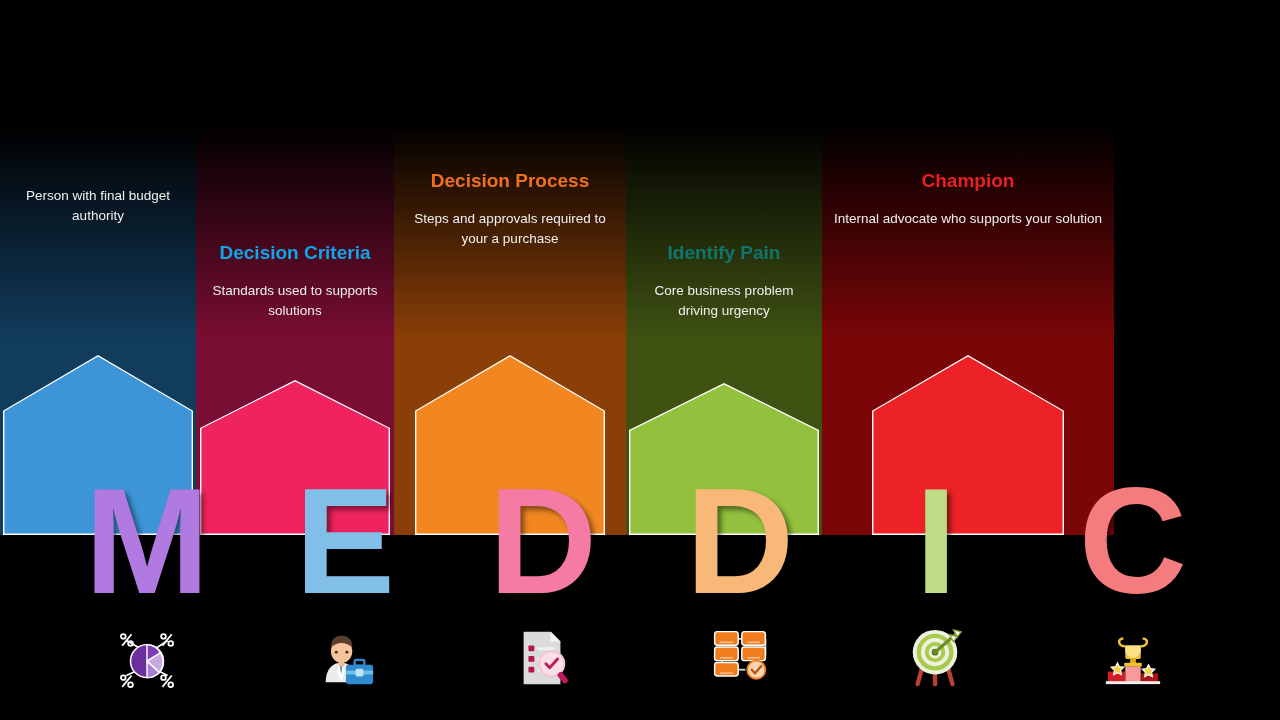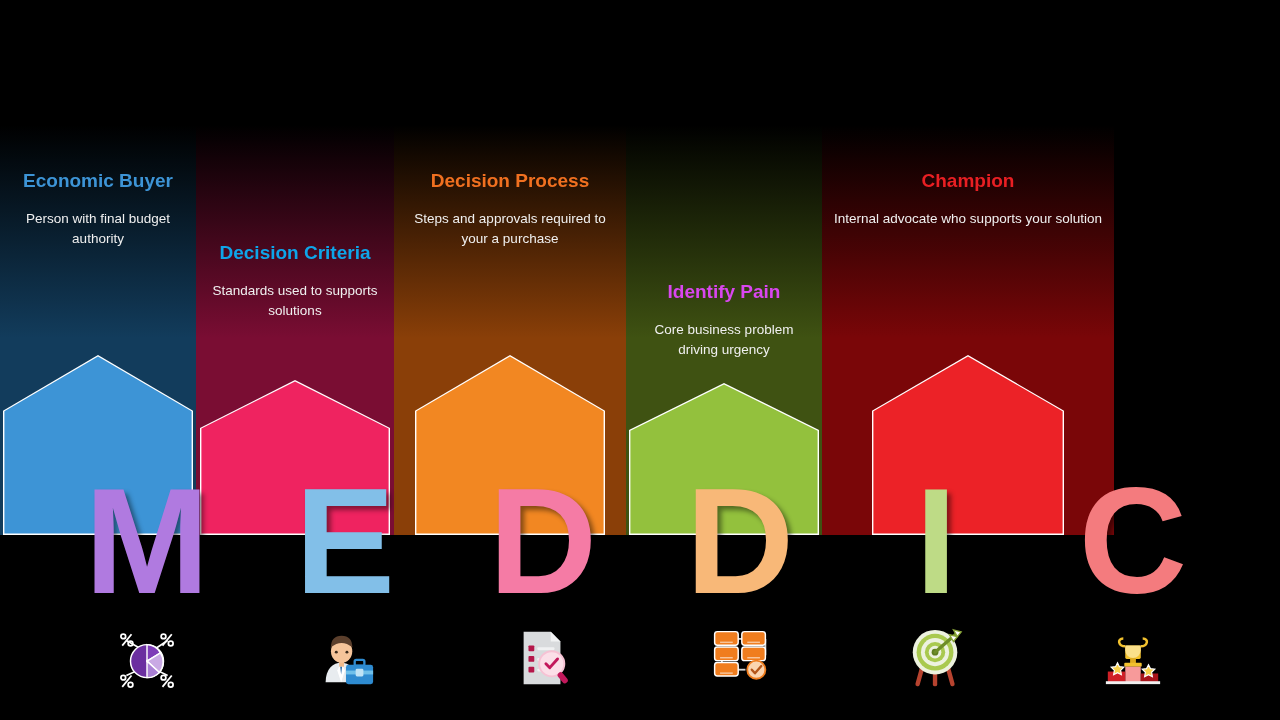--- a/index.html
+++ b/index.html
@@ -69,21 +69,20 @@
 </head>
 <body>
 
 <div id="slide">
 
 
   <div class="columns">
       <div class="col" style="width: 196px;">
         <div class="tint" style="background: linear-gradient(rgb(0, 0, 0) 0%, rgb(18, 60, 92) 52%, rgb(18, 60, 92) 100%);"></div>
         <div class="col-head high">
-          <div class="head-title" style="color: rgb(61, 148, 214);">Economic Buyer</div>
           <div class="head-desc">Person with final budget authority</div>
         </div>
         <div class="pent" style="width: 190px; height: 180px; background: rgb(255, 255, 255);">
           <div class="inner" style="background: rgb(61, 148, 214);"></div>
         </div>
       </div>
       <div class="col" style="width: 198px;">
         <div class="tint" style="background: linear-gradient(rgb(0, 0, 0) 0%, rgb(122, 13, 51) 52%, rgb(122, 13, 51) 100%);"></div>
         <div class="col-head low">
           <div class="head-title" style="color: #0ea5e9;">Decision Criteria</div>
@@ -99,21 +98,21 @@
           <div class="head-title" style="color: rgb(240, 112, 32);">Decision Process</div>
           <div class="head-desc">Steps and approvals required to your a purchase</div>
         </div>
         <div class="pent" style="width: 190px; height: 180px; background: rgb(255, 255, 255);">
           <div class="inner" style="background: rgb(242, 135, 34);"></div>
         </div>
       </div>
       <div class="col" style="width: 196px;">
         <div class="tint" style="background: linear-gradient(rgb(0, 0, 0) 0%, rgb(63, 82, 18) 52%, rgb(63, 82, 18) 100%);"></div>
         <div class="col-head low">
-          <div class="head-title" style="color: #d946ef; margin-top: 39px;">Identify Pain</div>
+          <div class="head-title" style="color: #0f766e;">Identify Pain</div>
           <div class="head-desc">Core business problem driving urgency</div>
         </div>
         <div class="pent" style="width: 190px; height: 152px; background: rgb(255, 255, 255);">
           <div class="inner" style="background: rgb(147, 193, 61);"></div>
         </div>
       </div>
       <div class="col" style="width: 292px;">
         <div class="tint" style="background: linear-gradient(rgb(0, 0, 0) 0%, rgb(122, 6, 8) 52%, rgb(122, 6, 8) 100%);"></div>
         <div class="col-head high">
           <div class="head-title" style="color: rgb(232, 31, 35);">Champion</div>

